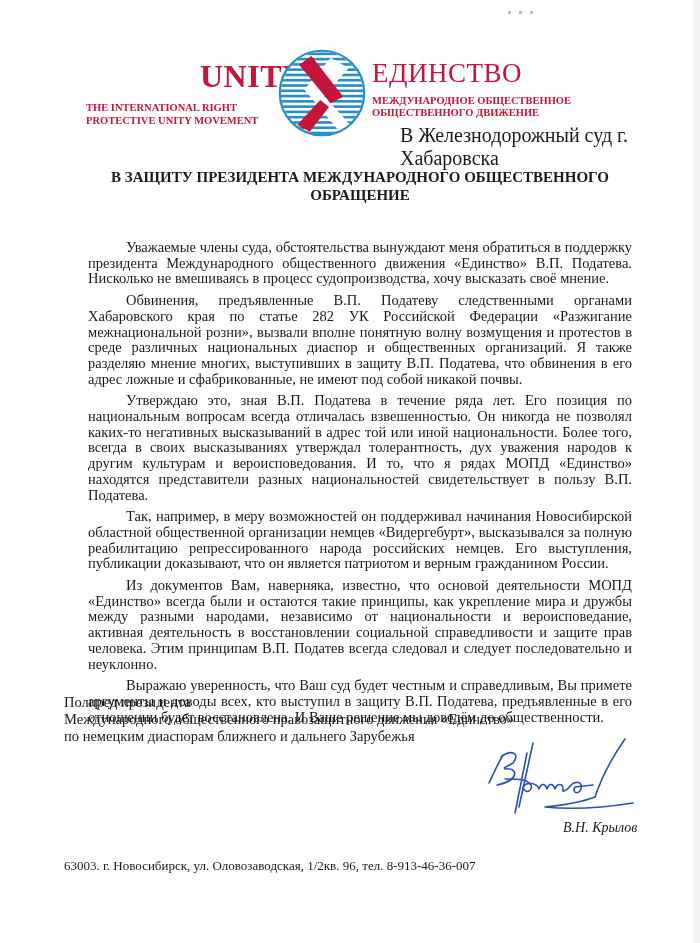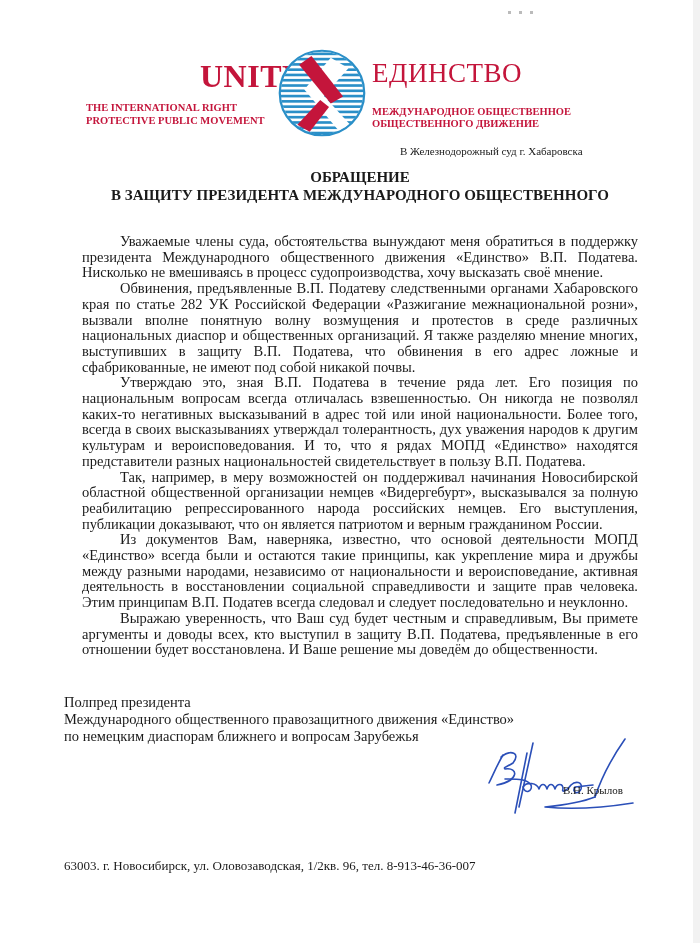--- a/index.html
+++ b/index.html
@@ -20,56 +20,56 @@
     position: absolute; left: 86px; top: 101px; width: 185px; text-align: left;
     font-family: "Liberation Serif", serif; font-weight: bold; font-size: 10.5px; line-height: 13px; color: #c4153b;
   }
   .logo-emblem { position: absolute; left: 278px; top: 49px; width: 88px; height: 88px; }
   .logo-ru {
     position: absolute; left: 372px; top: 58px; font-family: "Liberation Serif", serif;
     font-weight: normal; font-size: 27px; color: #c4153b; letter-spacing: 0.5px;
   }
   .logo-ru-sub {
     position: absolute; left: 372px; top: 95px; font-family: "Liberation Serif", serif;
-    font-weight: bold; font-size: 10.5px; line-height: 12px; color: #c4153b; margin-top: 11px;
+    font-weight: bold; font-size: 10.5px; line-height: 12px; color: #c4153b;
   }
 
-  .addressee { position: absolute; left: 400px; top: 145px; font-size: 11px; }
+  .addressee { position: absolute; left: 400px; top: 124px; font-size: 20px; }
 
   .title {
     position: absolute; left: 60px; width: 600px; top: 168px; text-align: center;
     font-weight: bold; font-size: 15px; line-height: 18px;
   }
 
   .body-text {
     position: absolute; left: 82px; width: 556px; top: 234px;
     font-size: 14.5px; line-height: 15.7px; text-align: justify;
   }
-  .body-text p { margin: 0; text-indent: 38px; }
+  .body-text p { margin: 6px; text-indent: 38px; }
 
   .closing {
     position: absolute; left: 64px; top: 694px; font-size: 14.5px; line-height: 17px;
   }
 
   .signature { position: absolute; left: 475px; top: 735px; width: 180px; height: 82px; }
-  .signer { position: absolute; left: 563px; top: 784px; font-size: 11px; }
+  .signer { position: absolute; left: 563px; top: 820px; font-size: 14px; font-style: italic; }
 
   .footer { position: absolute; left: 64px; top: 858px; font-size: 13px; }
 </style>
 </head>
 <body>
 
 <div class="edge"></div>
 <div class="topmarks"><span></span><span></span><span></span></div>
 
 <div>
   <div class="logo-unity">UNITY</div>
   <div class="logo-en">
     <div>THE INTERNATIONAL RIGHT</div>
-    <div>PROTECTIVE PUBLIC MOVEMENT</div>
+    <div>PROTECTIVE UNITY MOVEMENT</div>
   </div>
 
   <svg class="logo-emblem" viewBox="0 0 100 100">
     <defs>
       <clipPath id="circ">
           <circle cx="50" cy="50" r="47"></circle>
         </clipPath>
     </defs>
     <circle cx="50" cy="50" r="48" fill="#ffffff" stroke="#2a8fc8" stroke-width="2.5"></circle>
     <g clip-path="url(#circ)" fill="#2a8fc8">
@@ -101,37 +101,37 @@
   <div class="logo-ru">ЕДИНСТВО</div>
   <div class="logo-ru-sub">
     <div>МЕЖДУНАРОДНОЕ ОБЩЕСТВЕННОЕ</div>
     <div>ОБЩЕСТВЕННОГО ДВИЖЕНИЕ</div>
   </div>
 </div>
 
 <div class="addressee">В Железнодорожный суд г. Хабаровска</div>
 
 <div class="title">
+  <div>В ЗАЩИТУ ПРЕЗИДЕНТА МЕЖДУНАРОДНОГО ОБЩЕСТВЕННОГО</div>
   <div>ОБРАЩЕНИЕ</div>
-  <div>В ЗАЩИТУ ПРЕЗИДЕНТА МЕЖДУНАРОДНОГО ОБЩЕСТВЕННОГО</div>
 </div>
 
 <div class="body-text">
   <p>Уважаемые члены суда, обстоятельства вынуждают меня обратиться в поддержку президента Международного общественного движения «Единство» В.П. Податева. Нисколько не вмешиваясь в процесс судопроизводства, хочу высказать своё мнение.</p>
   <p>Обвинения, предъявленные В.П. Податеву следственными органами Хабаровского края по статье 282 УК Российской Федерации «Разжигание межнациональной розни», вызвали вполне понятную волну возмущения и протестов в среде различных национальных диаспор и общественных организаций. Я также разделяю мнение многих, выступивших в защиту В.П. Податева, что обвинения в его адрес ложные и сфабрикованные, не имеют под собой никакой почвы.</p>
   <p>Утверждаю это, зная В.П. Податева в течение ряда лет. Его позиция по национальным вопросам всегда отличалась взвешенностью. Он никогда не позволял каких-то негативных высказываний в адрес той или иной национальности. Более того, всегда в своих высказываниях утверждал толерантность, дух уважения народов к другим культурам и вероисповедования. И то, что я рядах МОПД «Единство» находятся представители разных национальностей свидетельствует в пользу В.П. Податева.</p>
   <p>Так, например, в меру возможностей он поддерживал начинания Новосибирской областной общественной организации немцев «Видергебурт», высказывался за полную реабилитацию репрессированного народа российских немцев. Его выступления, публикации доказывают, что  он является патриотом и верным гражданином России.</p>
   <p>Из документов Вам, наверняка, известно, что основой деятельности МОПД «Единство» всегда были и остаются такие принципы, как укрепление мира и дружбы между разными народами, независимо от национальности и вероисповедание, активная деятельность в восстановлении социальной справедливости и защите прав человека. Этим принципам В.П. Податев всегда следовал и следует последовательно и неуклонно.</p>
   <p>Выражаю уверенность, что Ваш суд будет честным и справедливым, Вы примете аргументы и доводы всех, кто выступил в защиту В.П. Податева, предъявленные в его отношении будет  восстановлена. И Ваше решение мы доведём до общественности.</p>
 </div>
 
 <div class="closing">
   <div>Полпред президента</div>
   <div>Международного общественного правозащитного движения «Единство»</div>
-  <div>по немецким диаспорам ближнего и вопросам Зарубежья</div>
+  <div>по немецким диаспорам ближнего и дальнего Зарубежья</div>
 </div>
 
 <svg class="signature" viewBox="0 0 180 82">
   <g fill="none" stroke="#2b4fb8" stroke-width="1.6" stroke-linecap="round" stroke-linejoin="round">
     <path d="M28 20 C22 30, 18 40, 14 48"></path>
     <path d="M26 22 C36 14, 46 18, 38 28 C32 32, 28 32, 30 34 C44 32, 44 46, 22 50"></path>
     <path d="M52 18 L40 78"></path>
     <path d="M58 8 L44 72"></path>
     <path d="M30 44 C44 44, 52 44, 56 50 C58 56, 50 60, 48 52 C52 46, 62 48, 64 54 C66 48, 70 48, 72 54 C74 48, 78 48, 80 54 C82 48, 88 48, 88 54 C86 58, 92 56, 96 50 C100 46, 108 46, 106 54 C104 60, 96 58, 100 52 L118 50"></path>
     <path d="M120 62 C126 44, 136 24, 150 4"></path>

